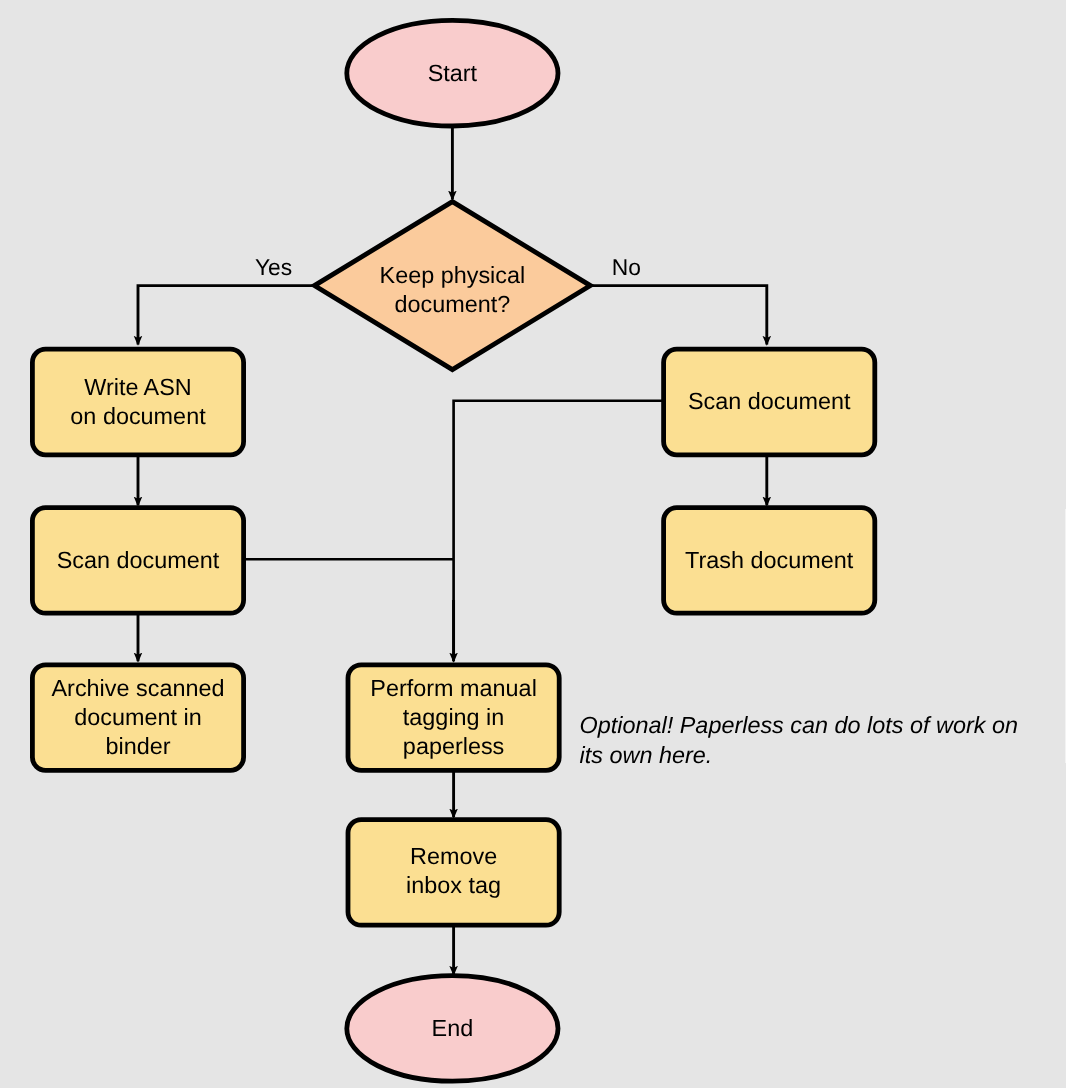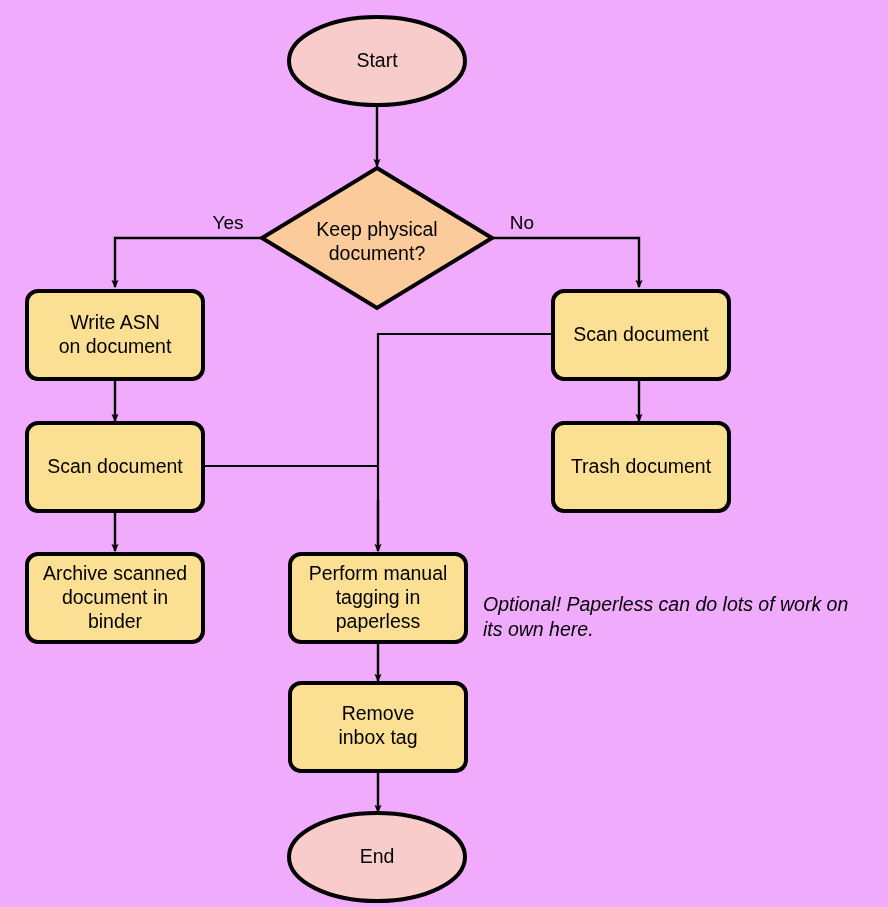--- a/index.html
+++ b/index.html
@@ -9,21 +9,21 @@
     background: #ffffff;
   }
   body {
     font-family: "Liberation Sans", sans-serif;
     -webkit-font-smoothing: antialiased;
   }
   #flowchart-root {
     position: relative;
     width: 888px;
     height: 907px;
-    background: #f0abfc;
+    background: #e5e5e5;
     overflow: hidden;
   }
   #flow-svg {
     position: absolute;
     top: 0;
     left: 0;
     width: 888px;
     height: 907px;
   }
   .node-label {

